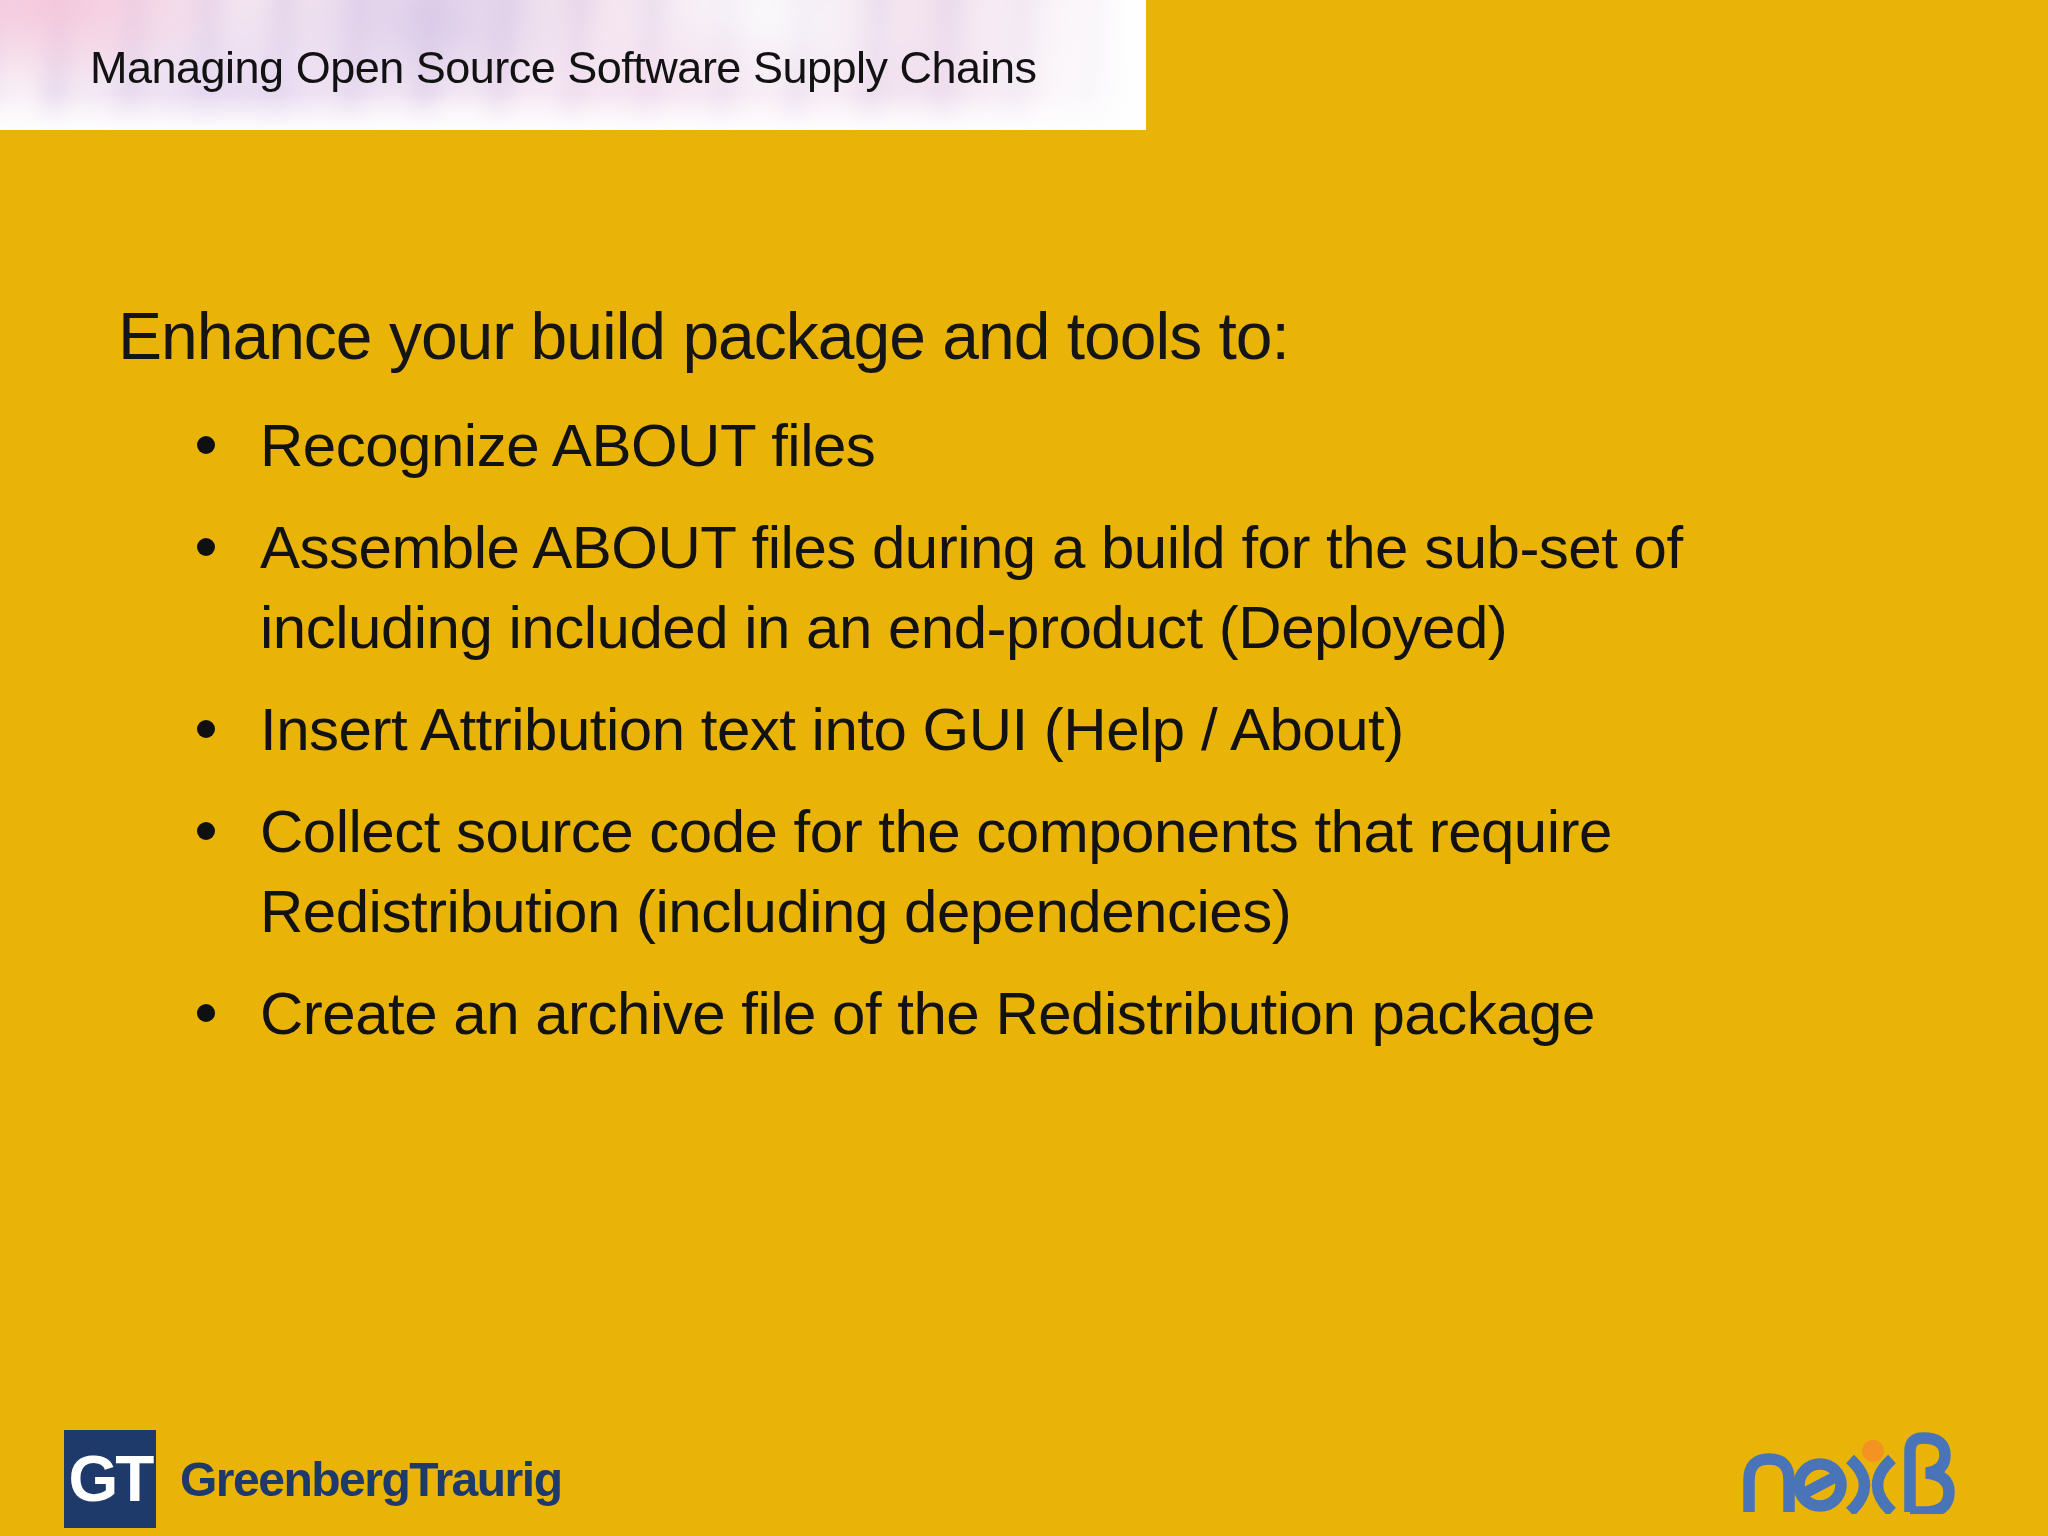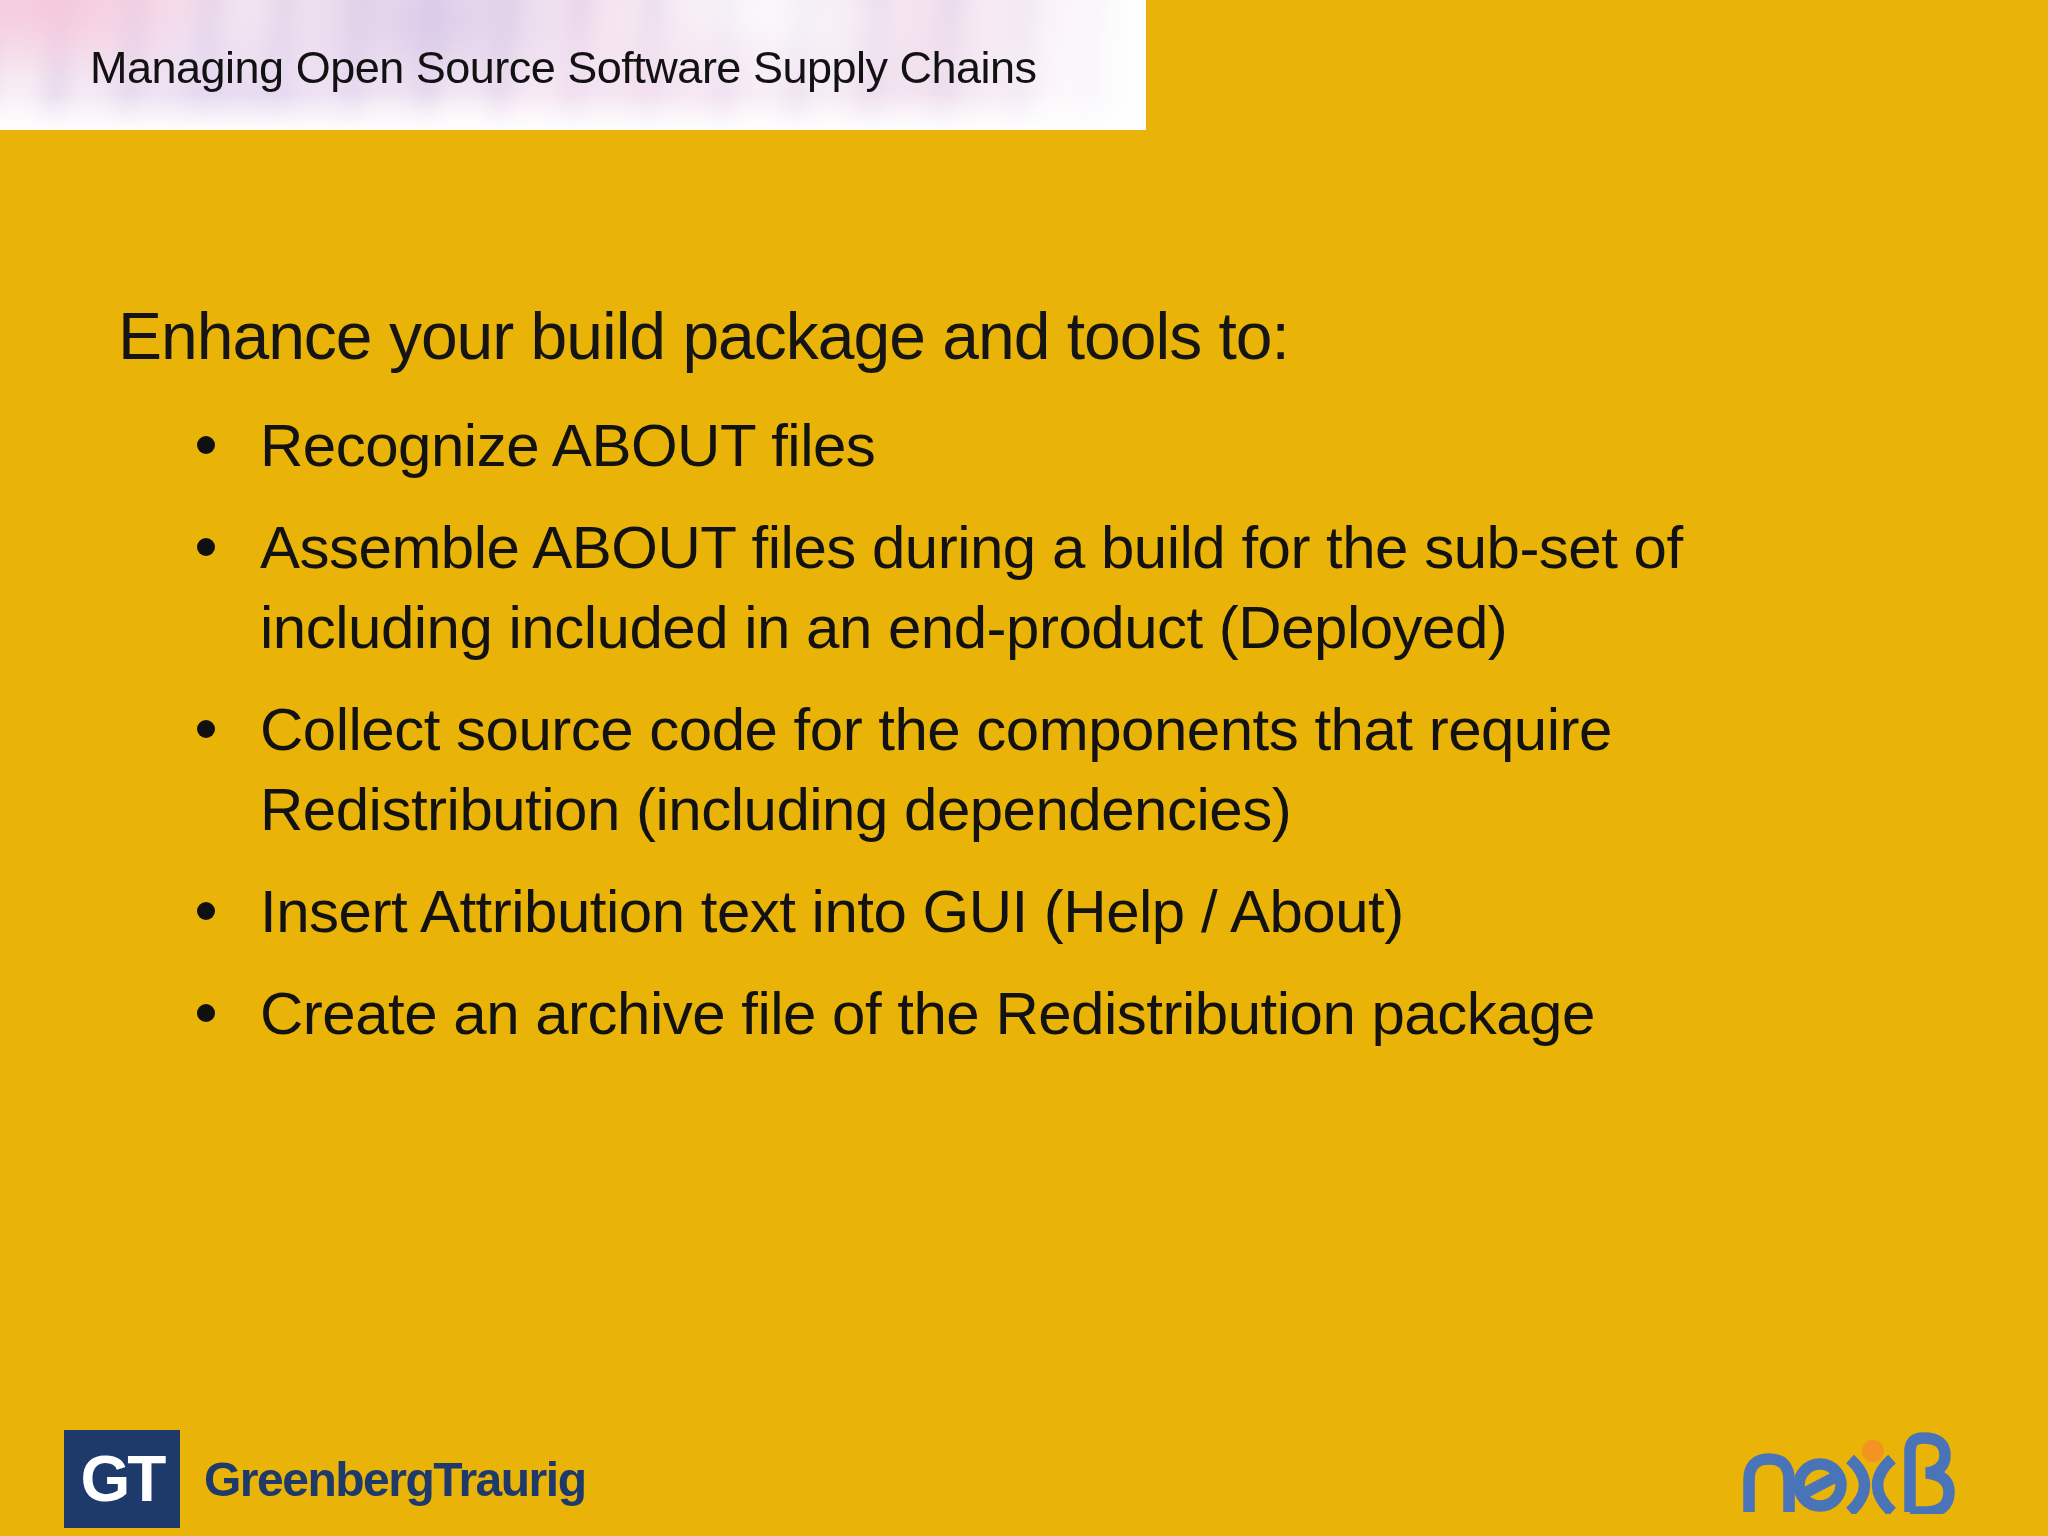--- a/index.html
+++ b/index.html
@@ -51,21 +51,21 @@
   .bullet-item { position:relative; padding-left:64px; margin:0 0 22px 0; }
   .bullet-dot {
     position:absolute; left:1px; top:30px; width:18px; height:18px;
     border-radius:50%; background:#101010;
   }
   .bullet-line { font-size:60px; line-height:80px; letter-spacing:-0.5px; color:#121212; white-space:nowrap; }
 
   
   .gt-logo { position:absolute; left:64px; top:1430px; display:flex; align-items:center; }
   .gt-box {
-    width:116px; height:98px; background:var(--gt-navy, #1e3a6a);
+    width:92px; height:98px; background:var(--gt-navy, #1e3a6a);
     color:#ffffff; display:flex; align-items:center; justify-content:center;
     font-size:64px; font-weight:600; letter-spacing:-3px;
   }
   .gt-wordmark {
     margin-left:24px; font-size:48px; font-weight:600; letter-spacing:-1.5px;
     color:var(--gt-navy, #1e3a6a); white-space:nowrap;
   }
 
   .nexb-logo { position:absolute; left:1740px; top:1428px; width:222px; height:86px; }
   .nexb-stroke { fill:none; stroke:var(--nexb-blue, #4a74b8); stroke-width:11.5px; }
@@ -91,26 +91,26 @@
         <span class="bullet-dot"></span>
         <div class="bullet-line">Recognize ABOUT files</div>
       </li>
       <li class="bullet-item">
         <span class="bullet-dot"></span>
         <div class="bullet-line">Assemble ABOUT files during a build for the sub-set of</div>
         <div class="bullet-line">including included in an end-product (Deployed)</div>
       </li>
       <li class="bullet-item">
         <span class="bullet-dot"></span>
-        <div class="bullet-line">Collect source code for the components that require</div>
-        <div class="bullet-line">Redistribution (including dependencies)</div>
+        <div class="bullet-line">Insert Attribution text into GUI (Help / About)</div>
       </li>
       <li class="bullet-item">
         <span class="bullet-dot"></span>
-        <div class="bullet-line">Insert Attribution text into GUI (Help / About)</div>
+        <div class="bullet-line">Collect source code for the components that require</div>
+        <div class="bullet-line">Redistribution (including dependencies)</div>
       </li>
       <li class="bullet-item">
         <span class="bullet-dot"></span>
         <div class="bullet-line">Create an archive file of the Redistribution package</div>
       </li>
     </ul>
 
   <div class="gt-logo">
     <div class="gt-box">GT</div>
     <div class="gt-wordmark">GreenbergTraurig</div>

